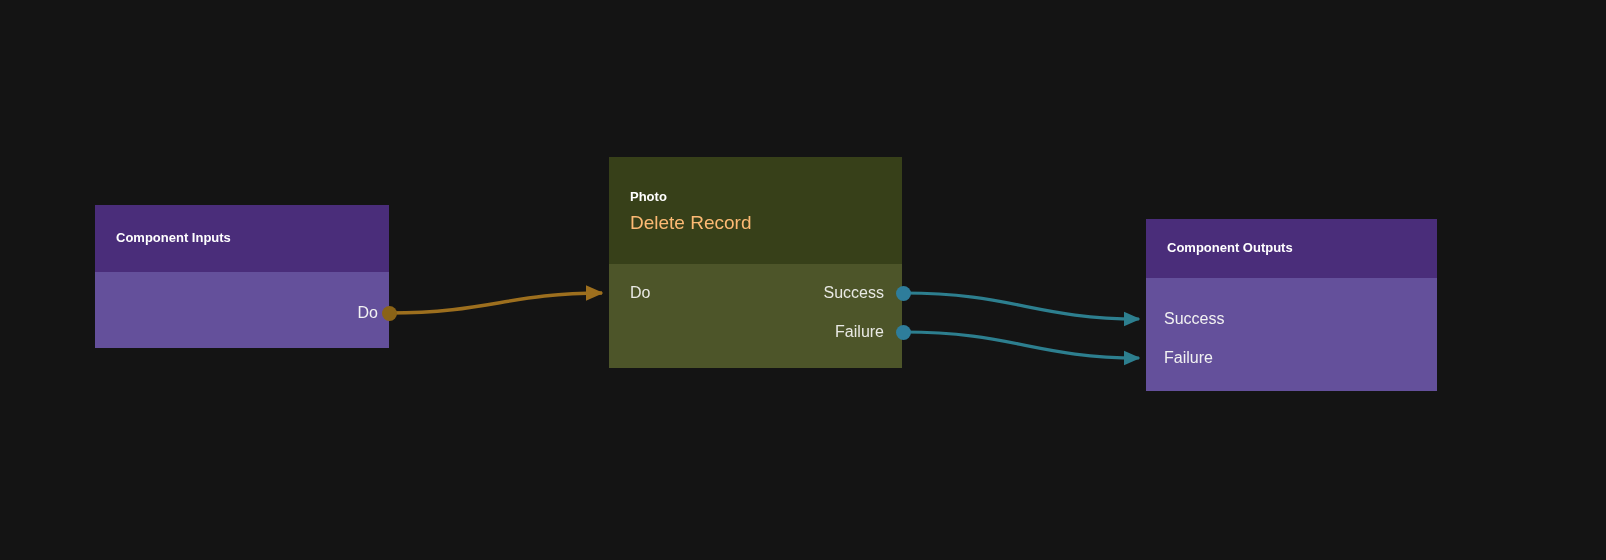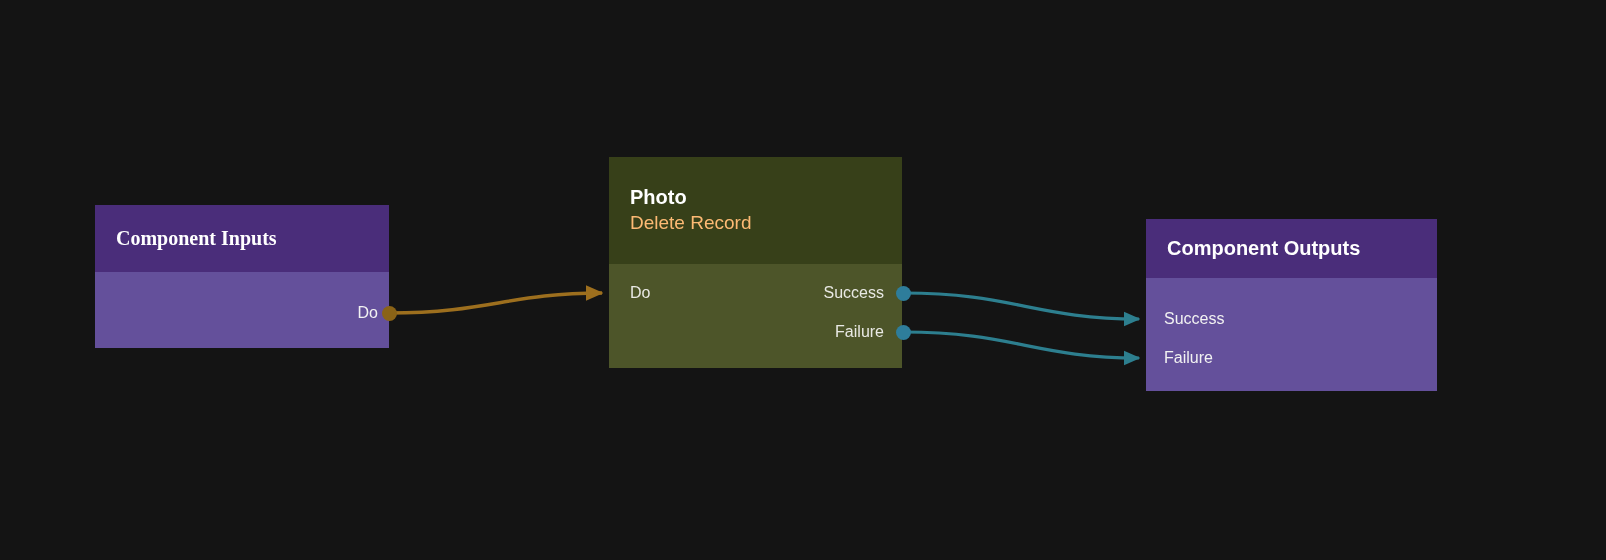--- a/index.html
+++ b/index.html
@@ -34,21 +34,21 @@
     box-sizing: border-box;
     width: 100%;
   }
   .node-body {
     box-sizing: border-box;
     width: 100%;
   }
   .node-title {
     color: #ffffff;
     font-weight: bold;
-    font-size: 20px;
+    font-size: 13px;
     line-height: 24px;
     white-space: nowrap;
   }
   .node-subtitle {
     color: #fdba74;
     font-weight: normal;
     font-size: 19px;
     line-height: 25px;
     white-space: nowrap;
   }
@@ -101,21 +101,21 @@
       </marker>
     </defs>
 
     <path d="M 389 313 C 489 313 509 293 602 293" fill="none" stroke="#9d6f1e" stroke-width="3.4" marker-end="url(#arrow-amber)"></path>
 
     <path d="M 903 293 C 1013 293 1036 319 1139 319" fill="none" stroke="#2d7f8f" stroke-width="3.2" marker-end="url(#arrow-teal)"></path>
 
     <path d="M 903 332 C 1013 332 1036 358 1139 358" fill="none" stroke="#2d7f8f" stroke-width="3.2" marker-end="url(#arrow-teal)"></path>
   </svg>
 
-  <div class="node node-purple" style="left:95px; top:205px; width:294px; height:143px;font-family:Liberation Serif, serif;">
+  <div class="node node-purple" style="left:95px; top:205px; width:294px; height:143px;">
     <div class="node-header" style="height:67px;">
       <div class="node-title" style="padding:21px 0 0 21px;">Component Inputs</div>
     </div>
     <div class="node-body" style="height:76px;"></div>
   </div>
   <div class="port-row" style="left:95px; top:301px; width:283px; justify-content:flex-end;">
     <span class="port-label">Do</span>
   </div>
   <div class="port-dot amber" style="left:382px; top:306px;"></div>
 

